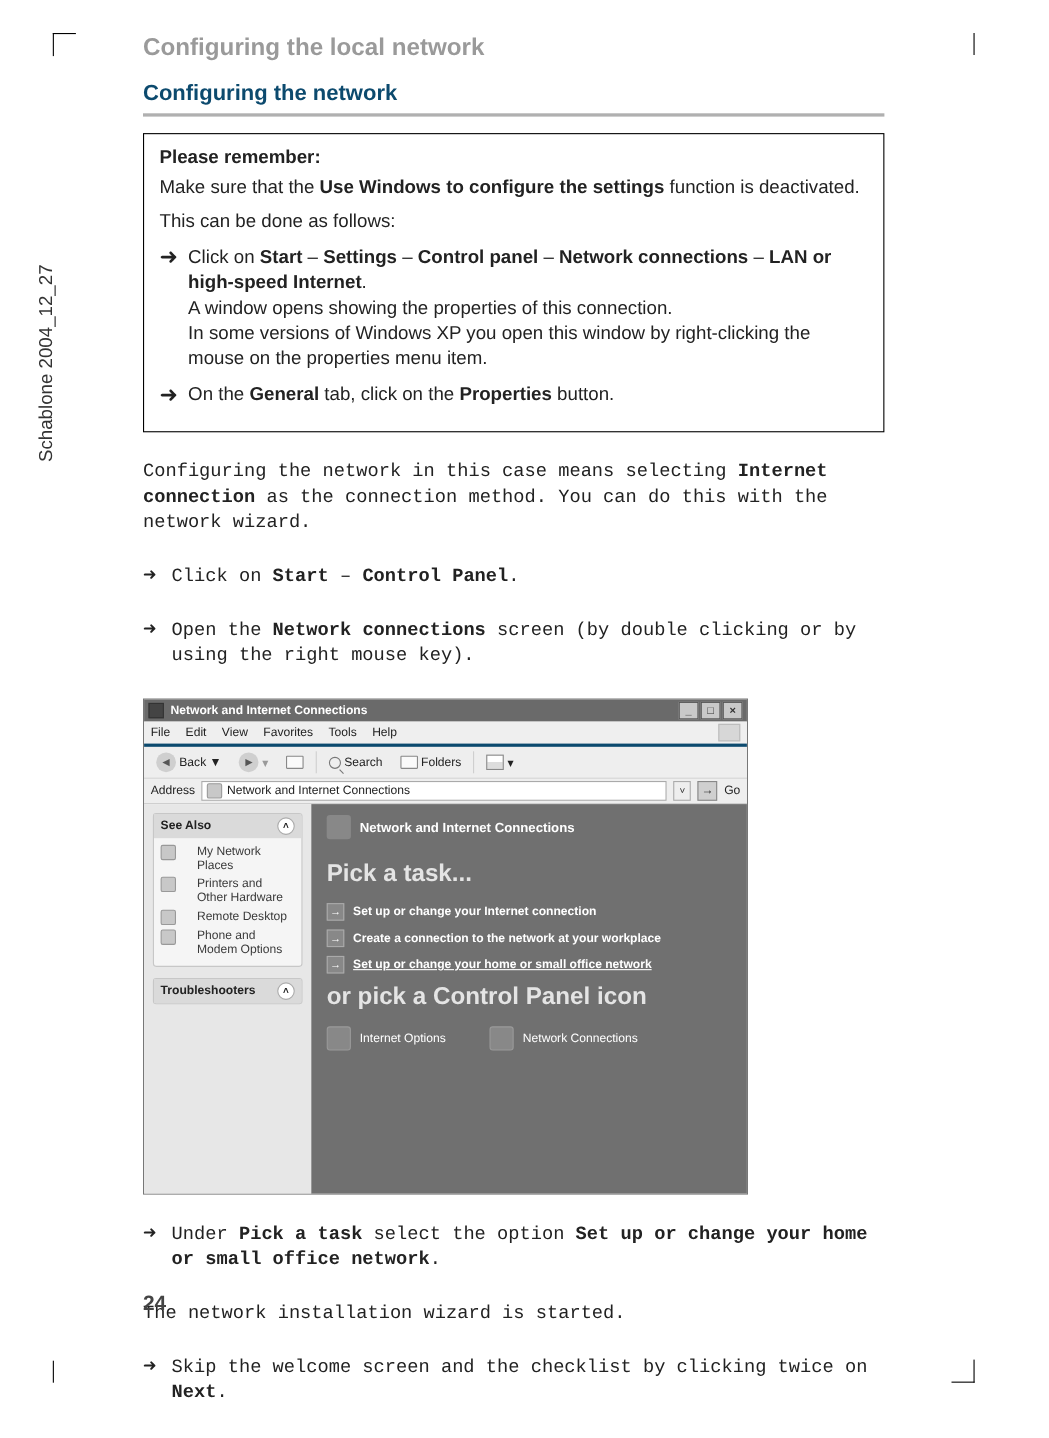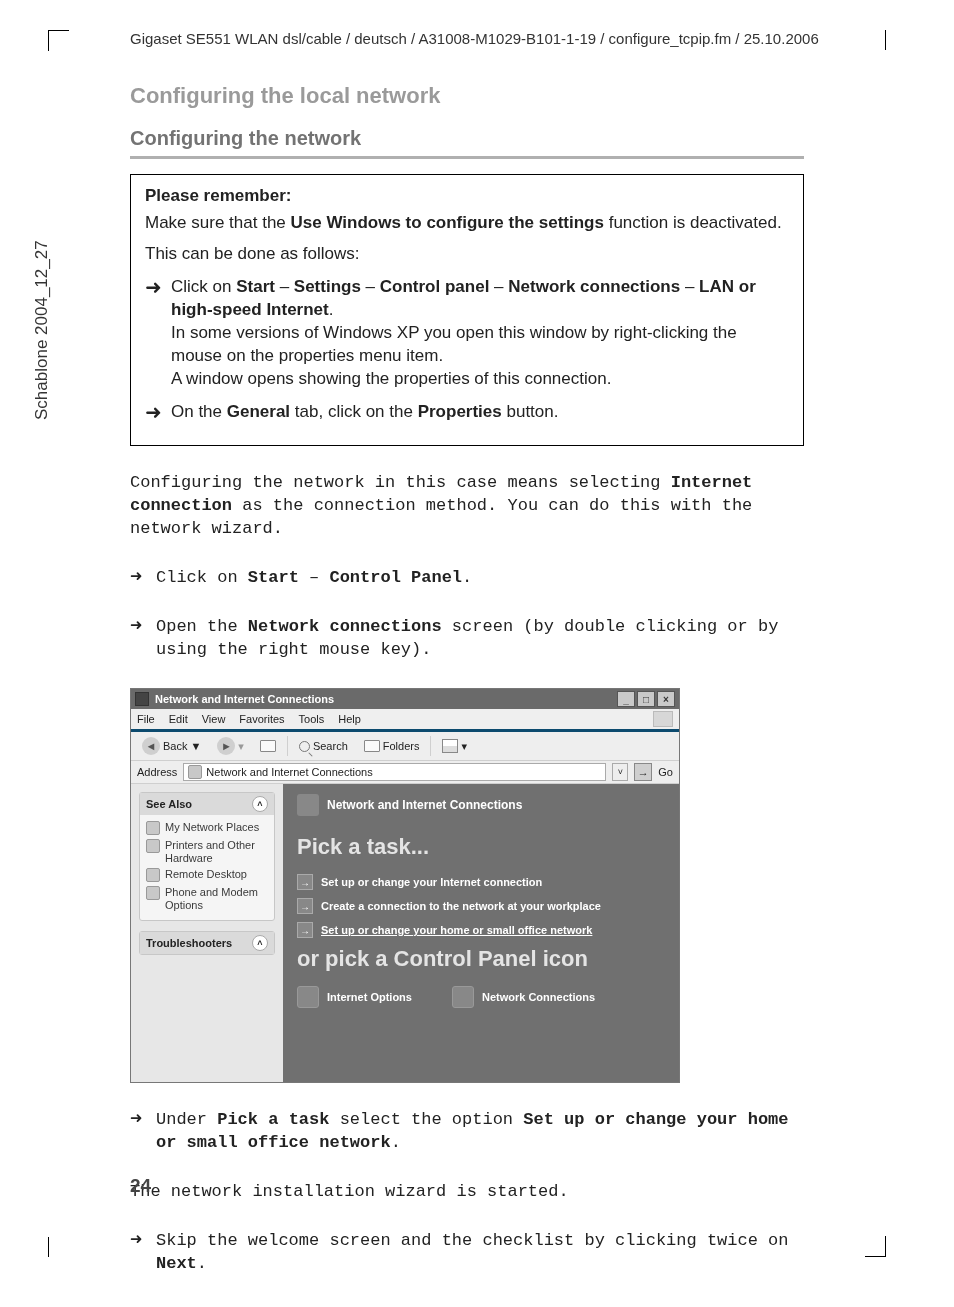--- a/index.html
+++ b/index.html
@@ -6,21 +6,21 @@
   .page{position:relative;width:954px;height:1307px;box-sizing:border-box;padding:30px 70px 30px 70px;}
   .crop-tl,.crop-br{position:absolute;width:20px;height:20px;}
   .crop-tl{left:48px;top:30px;border-left:1px solid #000;border-top:1px solid #000;}
   .crop-br{right:68px;bottom:50px;border-right:1px solid #000;border-bottom:1px solid #000;}
   .crop-tr{position:absolute;right:68px;top:30px;height:20px;border-right:1px solid #000;}
   .crop-bl{position:absolute;left:48px;bottom:50px;height:20px;border-left:1px solid #000;}
   .vtext{position:absolute;left:32px;top:420px;transform:rotate(-90deg);transform-origin:left top;font-size:17px;color:#333;white-space:nowrap;}
   .headerpath{font-size:15px;color:#333;margin:0 0 36px 60px;}
   .content{margin-left:60px;margin-right:80px;}
   h1.section{color:#9a9a9a;font-weight:700;font-size:22px;margin:0 0 18px 0;}
-  h2.sub{color:#737373;font-weight:700;font-size:20px;margin:0 0 6px 0;}
+  h2.sub{color:#0c4a6e;font-weight:700;font-size:20px;margin:0 0 6px 0;}
   .rule{height:3px;background:#b0b0b0;margin:0 0 14px 0;}
   .box{border:1px solid #000;padding:10px 14px 12px 14px;font-size:17px;line-height:1.35;margin-top:15px;}
   .box .title{font-weight:700;margin-bottom:4px;}
   .arrow-item{display:flex;align-items:flex-start;margin:10px 0;}
   .arrow-item .arr{flex:0 0 26px;font-size:20px;line-height:1.1;}
   .arrow-item .txt{flex:1;}
   .body{font-size:17px;line-height:1.35;margin:26px 0;font-family:Liberation Mono, monospace;}
   b{font-weight:700;}
   .pagenum{position:absolute;left:130px;bottom:110px;font-size:19px;font-weight:700;color:#444;}
   
@@ -38,70 +38,69 @@
   .tsep{width:1px;height:20px;background:#cfcfcf;}
   .tbtn .ico{width:14px;height:14px;display:inline-block;}
   .ico.search{border:1px solid #777;border-radius:50%;width:9px;height:9px;position:relative;}
   .ico.search:after{content:"";position:absolute;right:-4px;bottom:-4px;width:5px;height:1px;background:#777;transform:rotate(45deg);}
   .ico.folder{width:14px;height:10px;border:1px solid #888;border-radius:1px;background:#fafafa;position:relative;}
   .ico.views{width:14px;height:12px;border:1px solid #888;background:linear-gradient(#fff 50%,#ddd 50%);}
   .addr{display:flex;align-items:center;background:#eee;height:22px;padding:0 6px;gap:6px;border-bottom:1px solid #cfcfcf;}
   .addr .field{flex:1;background:#fff;border:1px solid #aaa;height:16px;display:flex;align-items:center;padding:0 4px;gap:4px;}
   .addr .go{width:16px;height:16px;background:#cfcfcf;border:1px solid #888;display:flex;align-items:center;justify-content:center;}
   .addr .dd{width:14px;height:16px;border:1px solid #aaa;background:#eee;display:flex;align-items:center;justify-content:center;font-size:9px;}
-  .shot .bodyarea{display:flex;height:298px;}
+  .shot .bodyarea{display:flex;height:354px;}
   .side{width:136px;background:#e7e7e7;padding:8px;display:flex;flex-direction:column;gap:10px;}
   .panel{background:#f5f5f5;border:1px solid #c7c7c7;border-radius:3px;}
   .panel .ph{display:flex;align-items:center;justify-content:space-between;background:#dadada;padding:3px 6px;font-weight:700;}
   .panel .ph .chev{width:14px;height:14px;border:1px solid #aaa;border-radius:50%;background:#fff;display:flex;align-items:center;justify-content:center;font-size:9px;}
   .panel ul{list-style:none;margin:4px 0 6px 0;padding:0 6px;}
-  .panel li{display:flex;align-items:flex-start;gap:5px;padding:2px 0;color:#3a3a3a;line-height:1.15;}
+  .panel li{display:flex;align-items:flex-start;gap:19px;padding:2px 0;color:#3a3a3a;line-height:1.15;}
   .lic{width:12px;height:12px;flex:0 0 12px;background:#c8c8c8;border:1px solid #999;border-radius:2px;}
   .main{flex:1;background:#707070;color:#fff;position:relative;padding:10px 14px;}
   .main .hdr{display:flex;align-items:center;gap:8px;font-weight:700;font-size:12px;margin-bottom:18px;}
   .main .hdr .hic{width:22px;height:22px;background:#888;border-radius:3px;}
   .main h3{font-size:22px;font-weight:700;color:#e4e4e4;margin:0 0 14px 0;}
   .task{display:flex;align-items:center;gap:8px;font-size:11px;font-weight:700;margin:8px 0;}
   .task .tk{width:14px;height:14px;border:1px solid #aaa;background:#888;display:flex;align-items:center;justify-content:center;font-size:10px;}
   .task.underlined span{text-decoration:underline;}
-  .cpicon{display:flex;align-items:center;gap:8px;font-size:11px;font-weight:700;}
+  .cpicon{display:flex;align-items:center;gap:8px;font-size:11px;font-weight:400;}
   .cpicon .ci{width:20px;height:20px;background:#888;border:1px solid #999;border-radius:3px;}
   .cprow{display:flex;gap:40px;margin-top:10px;}
 </style>
 </head>
 <body>
 
 <div class="page">
   <div class="crop-tl"></div>
   <div class="crop-tr"></div>
   <div class="crop-bl"></div>
   <div class="crop-br"></div>
 
   <div class="vtext">Schablone 2004_12_27</div>
 
-  <div class="headerpath">Gigaset SE551 WLAN dsl/cable / deutsch / A31008-M1029-B101-1-19 / configure_tcpip.fm / 25.10.2006</div>
 
   <div class="content">
     <h1 class="section">Configuring the local network</h1>
     <h2 class="sub">Configuring the network</h2>
     <div class="rule"></div>
 
     <div class="box">
       <div class="title">Please remember:</div>
       <div>
         <span>Make sure that the </span><b>Use Windows to configure the settings</b><span> function is deactivated.</span>
       </div>
       <div style="margin-top:8px;">This can be done as follows:</div>
 
       <div class="arrow-item">
         <div class="arr">➜</div>
         <div class="txt">
           <span>Click on </span><b>Start</b><span> – </span><b>Settings</b><span> – </span><b>Control panel</b><span> – </span><b>Network connections</b><span> – </span><b>LAN or high-speed Internet</b><span>.</span>
+          <div>A window opens showing the properties of this connection.</div>
           <div>In some versions of Windows XP you open this window by right-clicking the mouse on the properties menu item.</div>
-          <div>A window opens showing the properties of this connection.</div>
         </div>
       </div>
 
       <div class="arrow-item">
         <div class="arr">➜</div>
         <div class="txt">
           <span>On the </span><b>General</b><span> tab, click on the </span><b>Properties</b><span> button.</span>
         </div>
       </div>
     </div>

